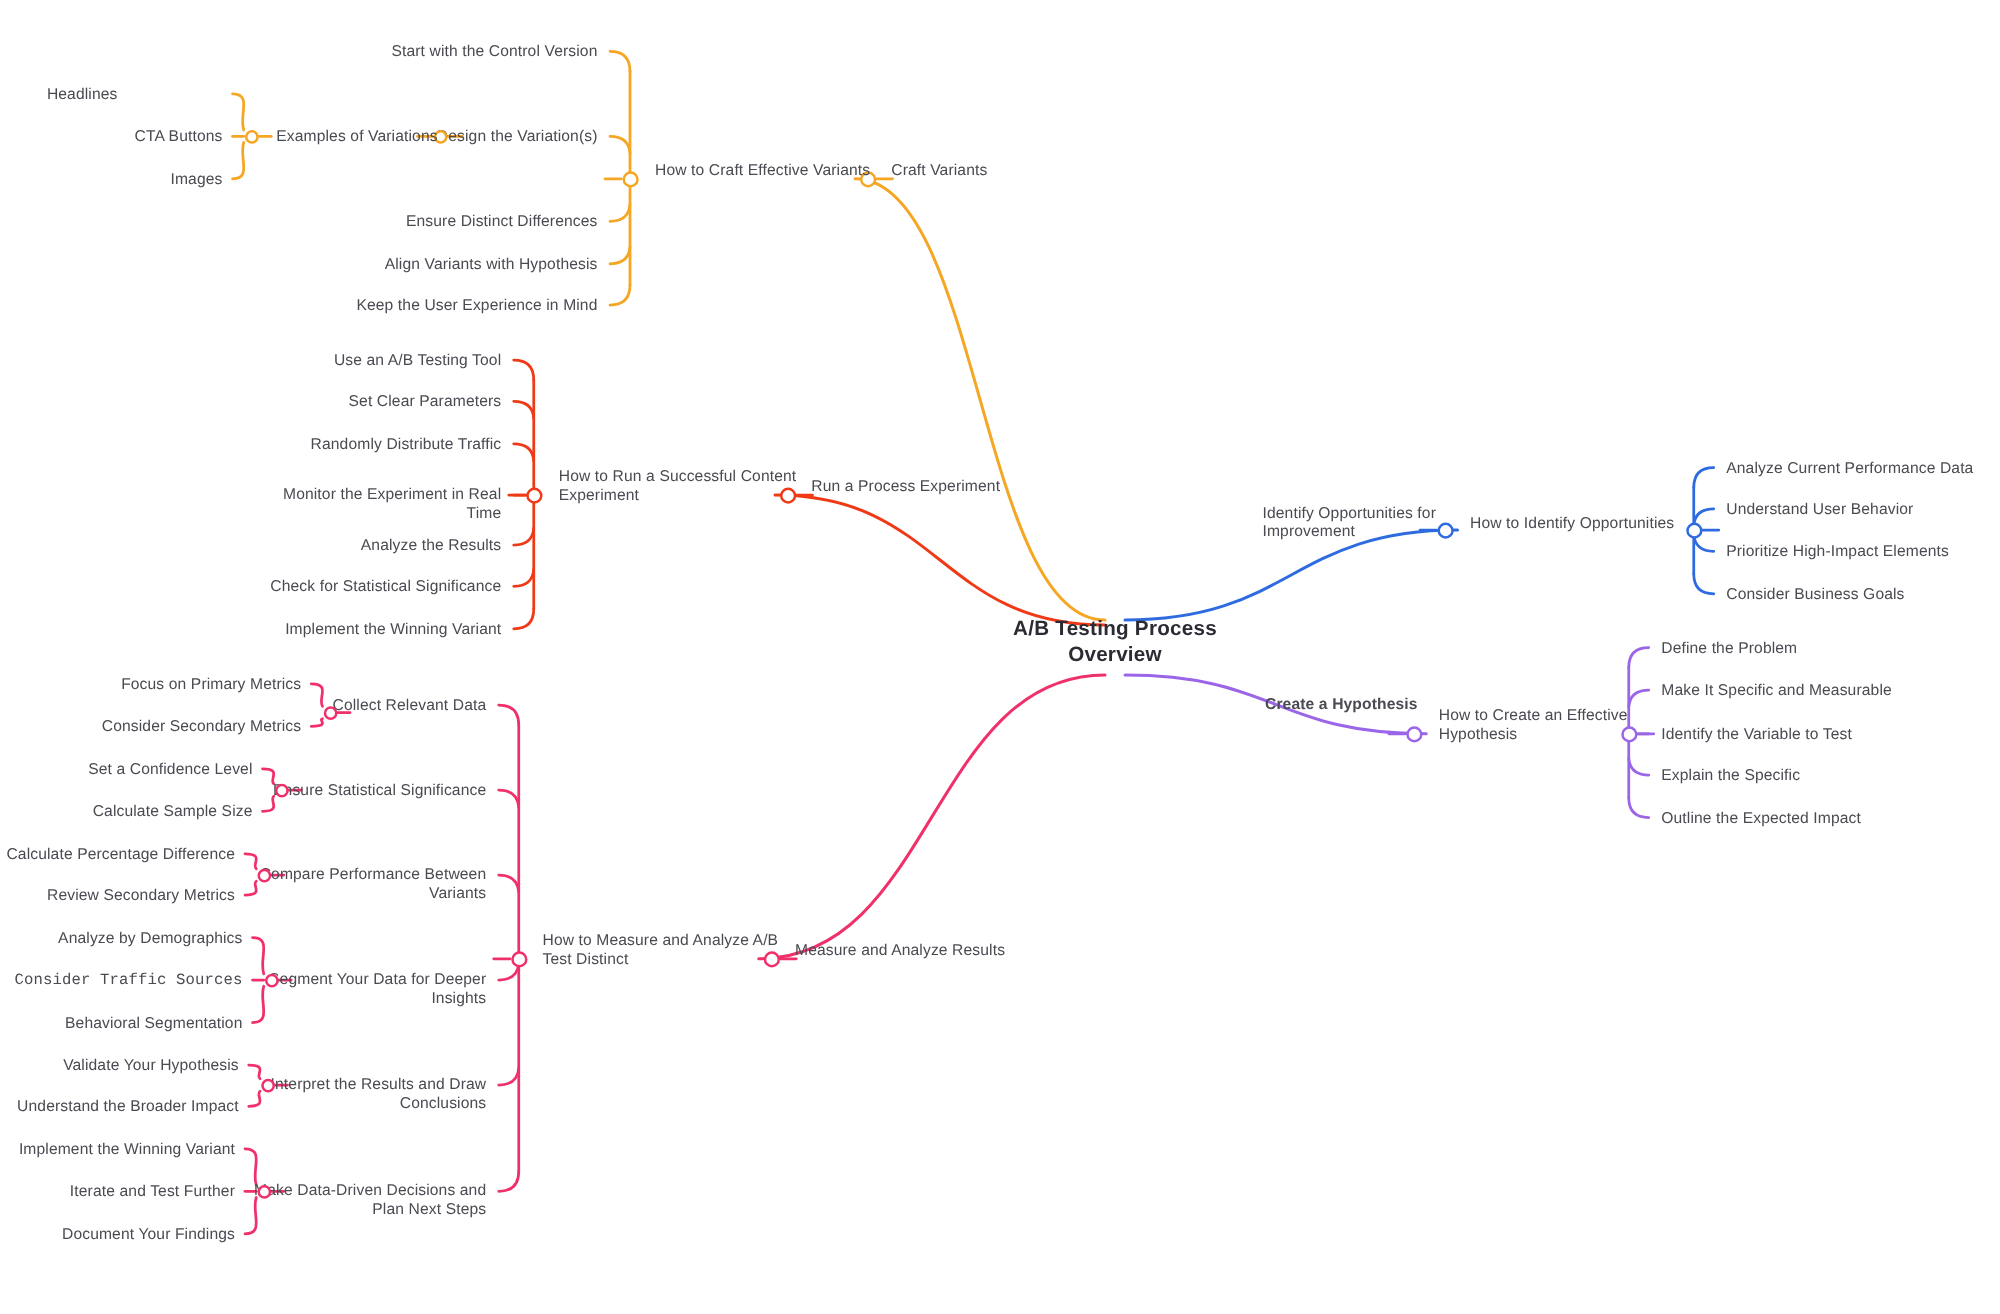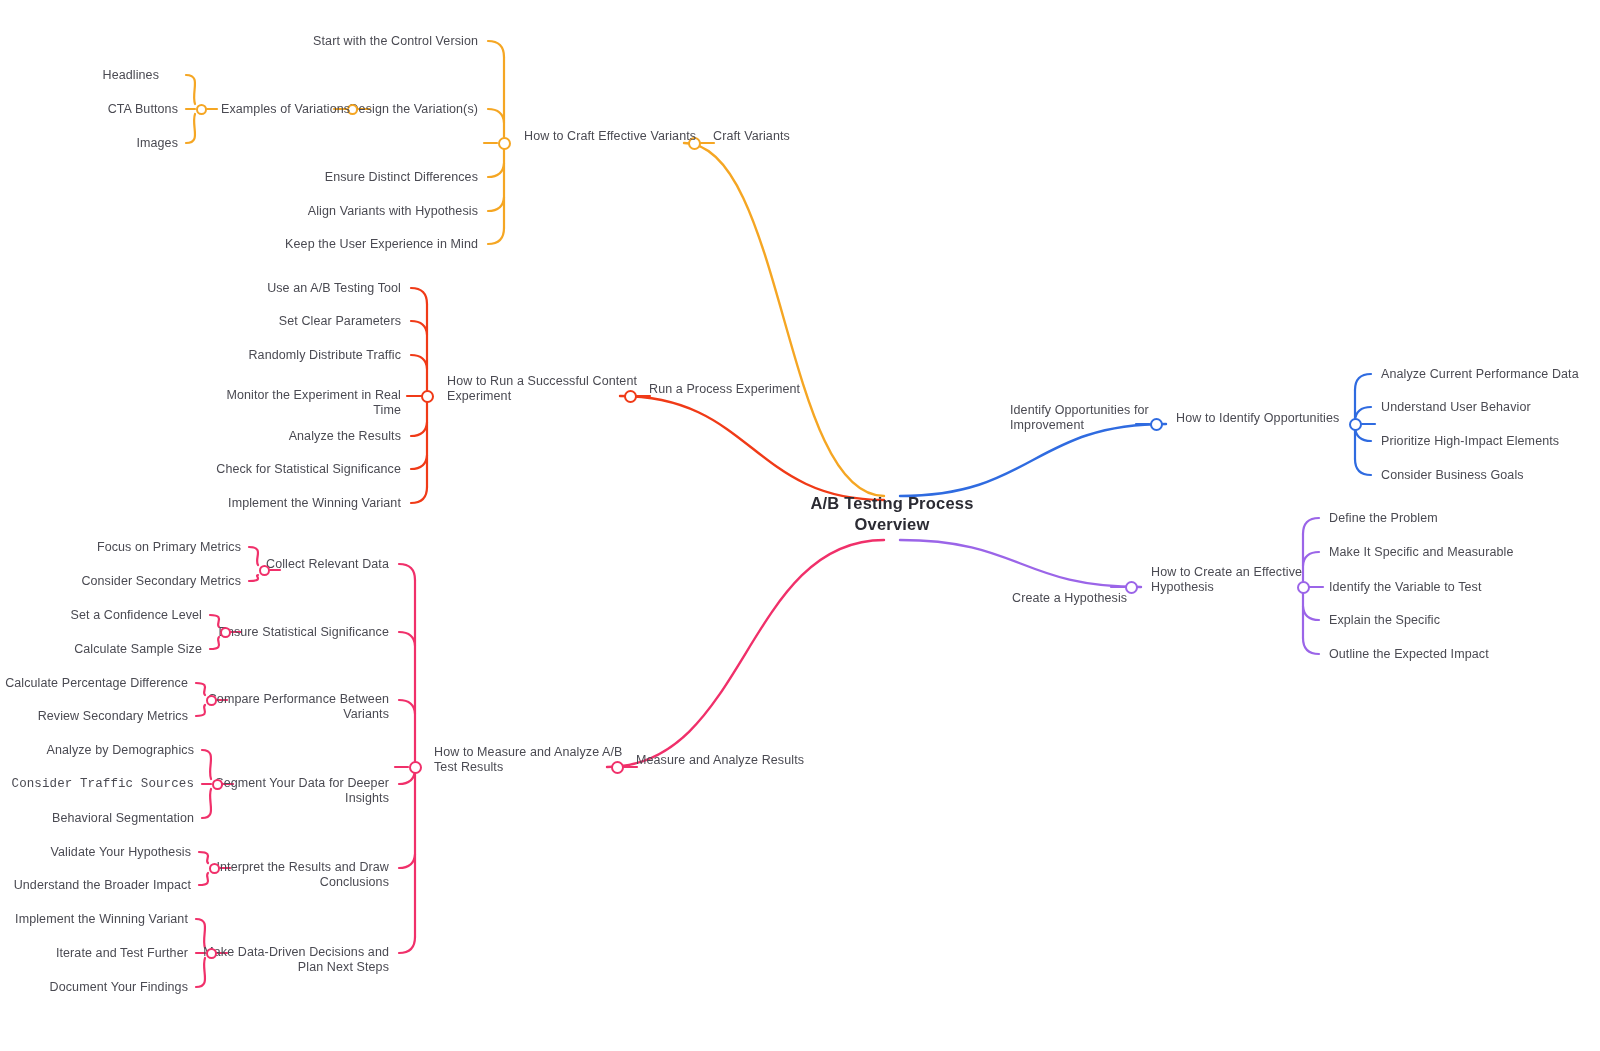--- a/index.html
+++ b/index.html
@@ -148,21 +148,21 @@
 Overview</div>
       <div class="node" style="left: 687.5px; top: 136.5px; border-color: rgb(245, 166, 35);"></div>
       <div class="lbl l" style="top: 128.5px; left: 713px;">Craft Variants</div>
       <div class="node" style="left: 497.5px; top: 136.5px; border-color: rgb(245, 166, 35);"></div>
       <div class="lbl l" style="top: 128.5px; left: 524px;">How to Craft Effective Variants</div>
       <div class="lbl r" style="top: 33.5px; right: 1122px;">Start with the Control Version</div>
       <div class="lbl r" style="top: 101.5px; right: 1122px;">Design the Variation(s)</div>
       <div class="node sm" style="left: 346.5px; top: 103.5px; border-color: rgb(245, 166, 35);"></div>
       <div class="lbl l" style="top: 101.5px; left: 221px;">Examples of Variations</div>
       <div class="node sm" style="left: 195.5px; top: 103.5px; border-color: rgb(245, 166, 35);"></div>
-      <div class="lbl r" style="top: 67.5px; right: 1441px; padding-left: 12px;">Headlines</div>
+      <div class="lbl r" style="top: 67.5px; right: 1506px; padding-left: 12px;">Headlines</div>
       <div class="lbl r" style="top: 101.5px; right: 1422px; margin-left: 16px;">CTA Buttons</div>
       <div class="lbl r" style="top: 135.5px; right: 1422px;">Images</div>
       <div class="lbl r" style="top: 169.5px; right: 1122px;">Ensure Distinct Differences</div>
       <div class="lbl r" style="top: 203.5px; right: 1122px;">Align Variants with Hypothesis</div>
       <div class="lbl r" style="top: 236.5px; right: 1122px;">Keep the User Experience in Mind</div>
       <div class="node" style="left: 623.5px; top: 389.5px; border-color: rgb(240, 58, 23);"></div>
       <div class="lbl l" style="top: 381.5px; left: 649px;">Run a Process Experiment</div>
       <div class="node" style="left: 420.5px; top: 389.5px; border-color: rgb(240, 58, 23);"></div>
       <div class="lbl l" style="top: 374px; left: 447px;">How to Run a Successful Content
 Experiment</div>
@@ -171,21 +171,21 @@
       <div class="lbl r" style="top: 347.5px; right: 1199px; margin-left: 17px;">Randomly Distribute Traffic</div>
       <div class="lbl r" style="top: 388px; right: 1199px;">Monitor the Experiment in Real
 Time</div>
       <div class="lbl r" style="top: 428.5px; right: 1199px;">Analyze the Results</div>
       <div class="lbl r" style="top: 461.5px; right: 1199px;">Check for Statistical Significance</div>
       <div class="lbl r" style="top: 495.5px; right: 1199px;">Implement the Winning Variant</div>
       <div class="node" style="left: 610.5px; top: 760.5px; border-color: rgb(240, 48, 106);"></div>
       <div class="lbl l" style="top: 752.5px; left: 636px;">Measure and Analyze Results</div>
       <div class="node" style="left: 408.5px; top: 760.5px; border-color: rgb(240, 48, 106);"></div>
       <div class="lbl l" style="top: 745px; left: 434px;">How to Measure and Analyze A/B
-Test Results</div>
+Test Distinct</div>
       <div class="lbl r" style="top: 556.5px; right: 1211px;">Collect Relevant Data</div>
       <div class="node sm" style="left: 258.5px; top: 564.5px; border-color: rgb(240, 48, 106);"></div>
       <div class="lbl r" style="top: 539.5px; right: 1359px;">Focus on Primary Metrics</div>
       <div class="lbl r" style="top: 573.5px; right: 1359px;">Consider Secondary Metrics</div>
       <div class="lbl r" style="top: 624.5px; right: 1211px;">Ensure Statistical Significance</div>
       <div class="node sm" style="left: 219.5px; top: 626.5px; border-color: rgb(240, 48, 106);"></div>
       <div class="lbl r" style="top: 607.5px; right: 1398px;">Set a Confidence Level</div>
       <div class="lbl r" style="top: 641.5px; right: 1398px;">Calculate Sample Size</div>
       <div class="lbl r" style="top: 692px; right: 1211px;">Compare Performance Between
 Variants</div>
@@ -212,21 +212,21 @@
       <div class="node" style="left: 1149.5px; top: 417.5px; border-color: rgb(47, 107, 224);"></div>
       <div class="lbl l" style="top: 403px; left: 1010px;">Identify Opportunities for
 Improvement</div>
       <div class="node" style="left: 1348.5px; top: 417.5px; border-color: rgb(47, 107, 224);"></div>
       <div class="lbl l" style="top: 410.5px; left: 1176px; text-align: right;">How to Identify Opportunities</div>
       <div class="lbl l" style="top: 366.5px; left: 1381px;">Analyze Current Performance Data</div>
       <div class="lbl l" style="top: 399.5px; left: 1381px;">Understand User Behavior</div>
       <div class="lbl l" style="top: 433.5px; left: 1381px;">Prioritize High-Impact Elements</div>
       <div class="lbl l" style="top: 467.5px; left: 1381px;">Consider Business Goals</div>
       <div class="node" style="left: 1124.5px; top: 580.5px; border-color: rgb(155, 101, 232);"></div>
-      <div class="lbl l" style="top: 591px; left: 1012px;">Create a Hypothesis</div>
+      <div class="lbl l" style="top: 556px; left: 1012px; font-weight: bold;">Create a Hypothesis</div>
       <div class="node" style="left: 1296.5px; top: 580.5px; border-color: rgb(155, 101, 232);"></div>
       <div class="lbl l" style="top: 565px; left: 1151px;">How to Create an Effective
 Hypothesis</div>
       <div class="lbl l" style="top: 510.5px; left: 1329px;">Define the Problem</div>
       <div class="lbl l" style="top: 544.5px; left: 1329px;">Make It Specific and Measurable</div>
       <div class="lbl l" style="top: 579.5px; left: 1329px;">Identify the Variable to Test</div>
       <div class="lbl l" style="top: 612.5px; left: 1329px;">Explain the Specific</div>
       <div class="lbl l" style="top: 646.5px; left: 1329px;">Outline the Expected Impact</div>
     </div>
 </div>

